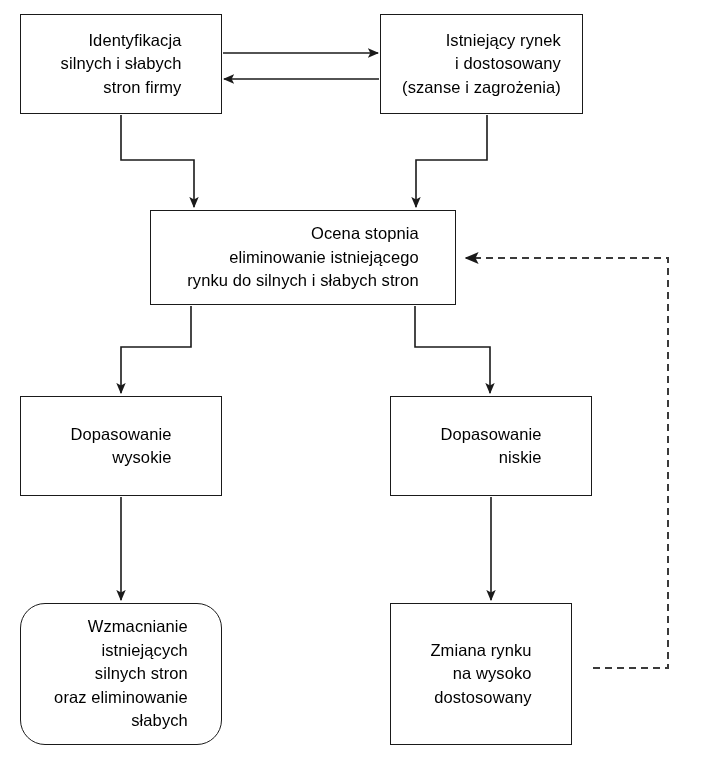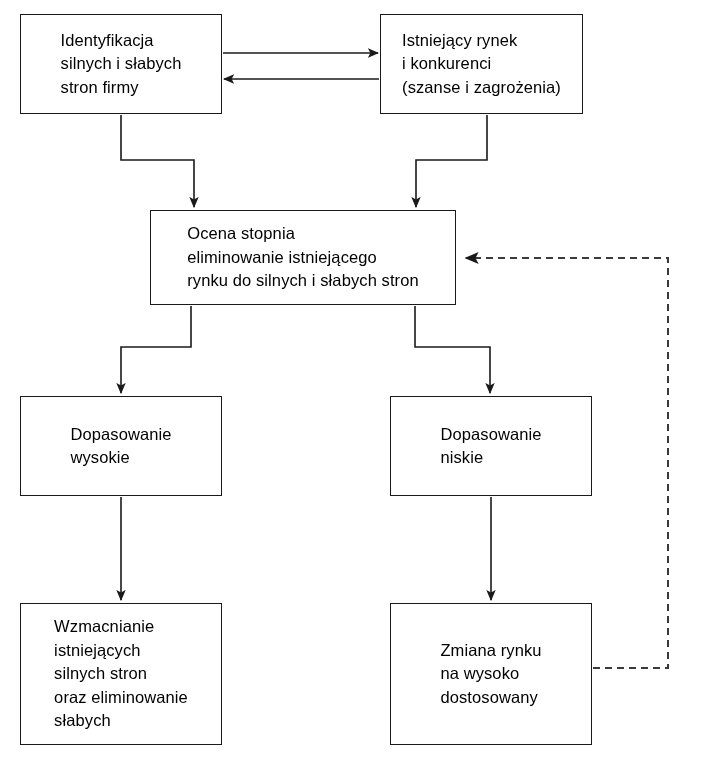--- a/index.html
+++ b/index.html
@@ -16,21 +16,21 @@
     overflow: hidden;
   }
   .node {
     position: absolute;
     box-sizing: border-box;
     border: 1.5px solid #1a1a1a;
     background: #ffffff;
     display: flex;
     align-items: center;
     justify-content: center;
-    text-align: left;
+    text-align: right;
     color: #000000;
     font-size: 16.5px;
     line-height: 1.42;
     white-space: pre-line;
     padding: 16px 6px;
     letter-spacing: 0.1px;
   }
   #edge-layer {
     position: absolute;
     left: 0;
@@ -76,32 +76,32 @@
         <path d="M 491 497 L 491 600" class="edge-solid" marker-end="url(#arrow-solid)"></path>
         <path d="M 593 668 L 668 668 L 668 258 L 466 258" class="edge-dashed" marker-end="url(#arrow-dashed)"></path>
       </g>
   </svg>
 
   <div id="node-layer">
       <div class="node" style="left: 20px; top: 14px; width: 202px; height: 100px;">Identyfikacja
 silnych i słabych
 stron firmy</div>
       <div class="node" style="left: 380px; top: 14px; width: 203px; height: 100px;">Istniejący rynek
-i konkurenci
+i dostosowany
 (szanse i zagrożenia)</div>
       <div class="node" style="left: 150px; top: 210px; width: 306px; height: 95px;">Ocena stopnia
 eliminowanie istniejącego
 rynku do silnych i słabych stron</div>
       <div class="node" style="left: 20px; top: 396px; width: 202px; height: 100px;">Dopasowanie
 wysokie</div>
       <div class="node" style="left: 390px; top: 396px; width: 202px; height: 100px;">Dopasowanie
 niskie</div>
-      <div class="node" style="left: 20px; top: 603px; width: 202px; height: 142px;">Wzmacnianie
+      <div class="node" style="left: 20px; top: 603px; width: 202px; height: 142px; border-radius: 25px;">Wzmacnianie
 istniejących
 silnych stron
 oraz eliminowanie
 słabych</div>
-      <div class="node" style="left: 390px; top: 603px; width: 202px; height: 142px;">Zmiana rynku
+      <div class="node" style="left: 390px; top: 603px; width: 182px; height: 142px;">Zmiana rynku
 na wysoko
 dostosowany</div>
     </div>
 
 </div>
 
 </body></html>

